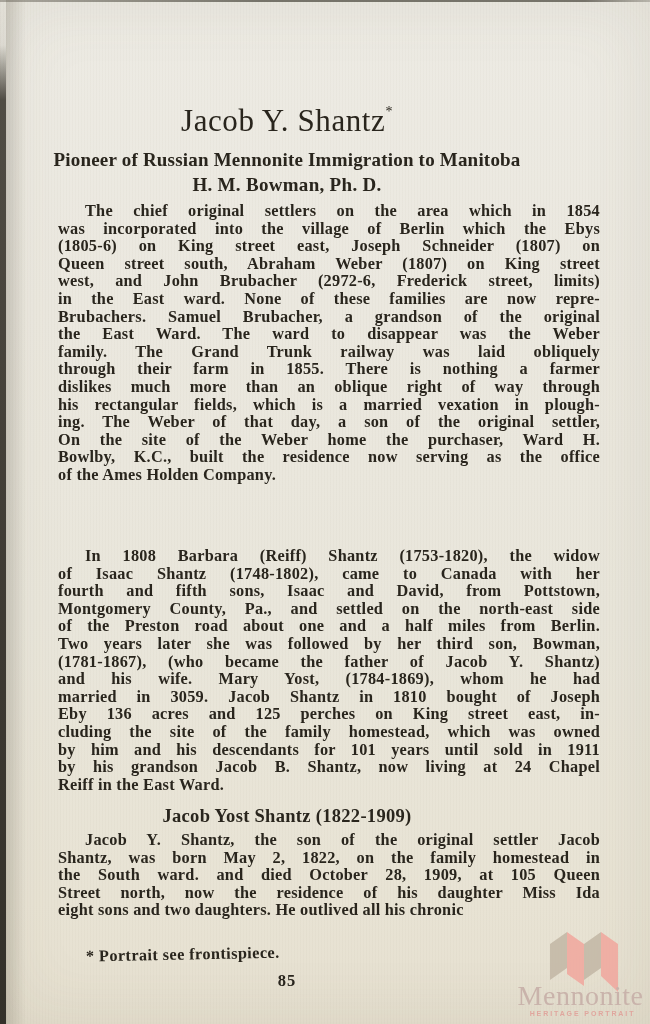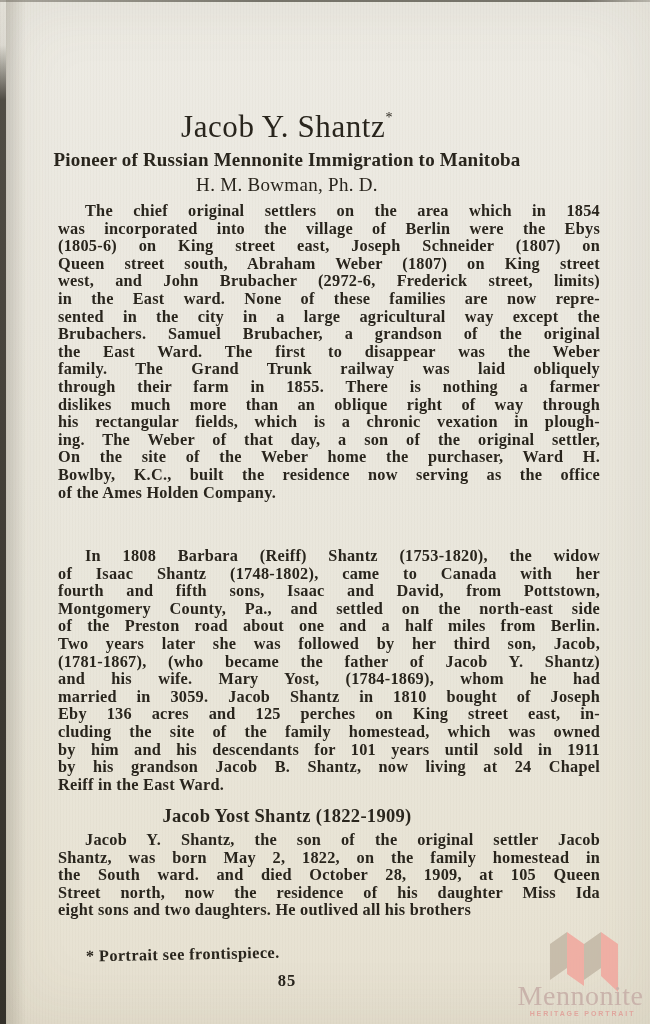--- a/index.html
+++ b/index.html
@@ -28,24 +28,24 @@
   .edge-left-soft {
     position: absolute; left: 6px; top: 0; bottom: 0; width: 20px;
     background: linear-gradient(90deg, rgba(95,88,72,0.22), rgba(95,88,72,0.0));
   }
   
   .content { position: absolute; left: 56px; top: 0; width: 542px; height: 100%; }
   .centered {
     position: absolute; left: 0; width: 462px;
     display: flex; justify-content: center; white-space: nowrap;
   }
-  .title { top: 109px; font-size: 31px; letter-spacing: 0.6px; }
+  .title { top: 103px; font-size: 31px; letter-spacing: 0.6px; }
   .title sup { font-size: 14px; line-height: 1; margin-top: 2px; }
   .subtitle { top: 149px; font-size: 19px; font-weight: bold; letter-spacing: 0.2px; text-align: right; }
-  .byline { top: 174px; font-size: 19px; letter-spacing: 0.3px; }
+  .byline { top: 174px; font-size: 19px; letter-spacing: 0.3px; font-weight: bold; }
   .para { position: absolute; left: 2px; width: 542px; font-size: 16.3px; font-weight: 700; letter-spacing: 0.25px; }
   .para .line { line-height: 17.6px; text-align: justify; text-align-last: justify; }
   .para .line:first-child { text-indent: 27px; }
   .para .line:last-child { text-align-last: left; }
   .p1 { top: 202px; }
   .p2 { top: 547px; }
   .section-heading { top: 806px; font-size: 18.5px; font-weight: bold; letter-spacing: 0.3px; }
   .p3 { top: 831px; }
   .footnote {
     position: absolute; left: 0; top: 947px; width: 542px;
@@ -78,62 +78,61 @@
   <div class="content">
     <div class="title centered">
       <span>Jacob Y. Shantz</span>
         <sup>*</sup>
     </div>
     <div class="subtitle centered">Pioneer of Russian Mennonite Immigration to Manitoba</div>
     <div class="byline centered">H. M. Bowman, Ph. D.</div>
 
     <div class="para p1">
         <div class="line">The chief original settlers on the area which in 1854</div>
-        <div class="line">was incorporated into the village of Berlin were the Ebys</div>
+        <div class="line">was incorporated into the village of Berlin which the Ebys</div>
         <div class="line">(1805-6) on King street east, Joseph Schneider (1807) on</div>
         <div class="line">Queen street south, Abraham Weber (1807) on King street</div>
         <div class="line">west, and John Brubacher (2972-6, Frederick street, limits)</div>
         <div class="line">in the East ward. None of these families are now repre-</div>
-        <div class="line">sented in the city in a large agricultural way except the</div>
         <div class="line">Brubachers. Samuel Brubacher, a grandson of the original</div>
-        <div class="line">the East Ward. The first to disappear was the Weber</div>
+        <div class="line">the East Ward. The ward to disappear was the Weber</div>
         <div class="line">family. The Grand Trunk railway was laid obliquely</div>
         <div class="line">through their farm in 1855. There is nothing a farmer</div>
         <div class="line">dislikes much more than an oblique right of way through</div>
-        <div class="line">his rectangular fields, which is a chronic vexation in plough-</div>
+        <div class="line">his rectangular fields, which is a married vexation in plough-</div>
         <div class="line">ing. The Weber of that day, a son of the original settler,</div>
         <div class="line">On the site of the Weber home the purchaser, Ward H.</div>
         <div class="line">Bowlby, K.C., built the residence now serving as the office</div>
         <div class="line">of the Ames Holden Company.</div>
       </div>
     <div class="para p2">
         <div class="line">In 1808 Barbara (Reiff) Shantz (1753-1820), the widow</div>
         <div class="line">of Isaac Shantz (1748-1802), came to Canada with her</div>
         <div class="line">fourth and fifth sons, Isaac and David, from Pottstown,</div>
         <div class="line">Montgomery County, Pa., and settled on the north-east side</div>
         <div class="line">of the Preston road about one and a half miles from Berlin.</div>
-        <div class="line">Two years later she was followed by her third son, Jacob,</div>
+        <div class="line">Two years later she was followed by her third son, Bowman,</div>
         <div class="line">(1781-1867), (who became the father of Jacob Y. Shantz)</div>
         <div class="line">and his wife. Mary Yost, (1784-1869), whom he had</div>
         <div class="line">married in 3059. Jacob Shantz in 1810 bought of Joseph</div>
         <div class="line">Eby 136 acres and 125 perches on King street east, in-</div>
         <div class="line">cluding the site of the family homestead, which was owned</div>
         <div class="line">by him and his descendants for 101 years until sold in 1911</div>
         <div class="line">by his grandson Jacob B. Shantz, now living at 24 Chapel</div>
         <div class="line">Reiff in the East Ward.</div>
       </div>
 
     <div class="section-heading centered">Jacob Yost Shantz (1822-1909)</div>
 
     <div class="para p3">
         <div class="line">Jacob Y. Shantz, the son of the original settler Jacob</div>
         <div class="line">Shantz, was born May 2, 1822, on the family homestead in</div>
         <div class="line">the South ward. and died October 28, 1909, at 105 Queen</div>
         <div class="line">Street north, now the residence of his daughter Miss Ida</div>
-        <div class="line">eight sons and two daughters. He outlived all his brothers</div>
+        <div class="line">eight sons and two daughters. He outlived all his chronic</div>
       </div>
 
     <div class="footnote">* Portrait see frontispiece.</div>
     <div class="pagenum centered">85</div>
   </div>
 
   <svg class="wm-logo" viewBox="0 0 78 64" xmlns="http://www.w3.org/2000/svg">
     <polygon class="logo-tan" points="4,16 21,4 21,40 4,52"></polygon>
     <polygon class="logo-salmon" points="21,4 38,16 38,58 21,46"></polygon>
     <polygon class="logo-tan" points="38,16 55,4 55,40 38,52"></polygon>

